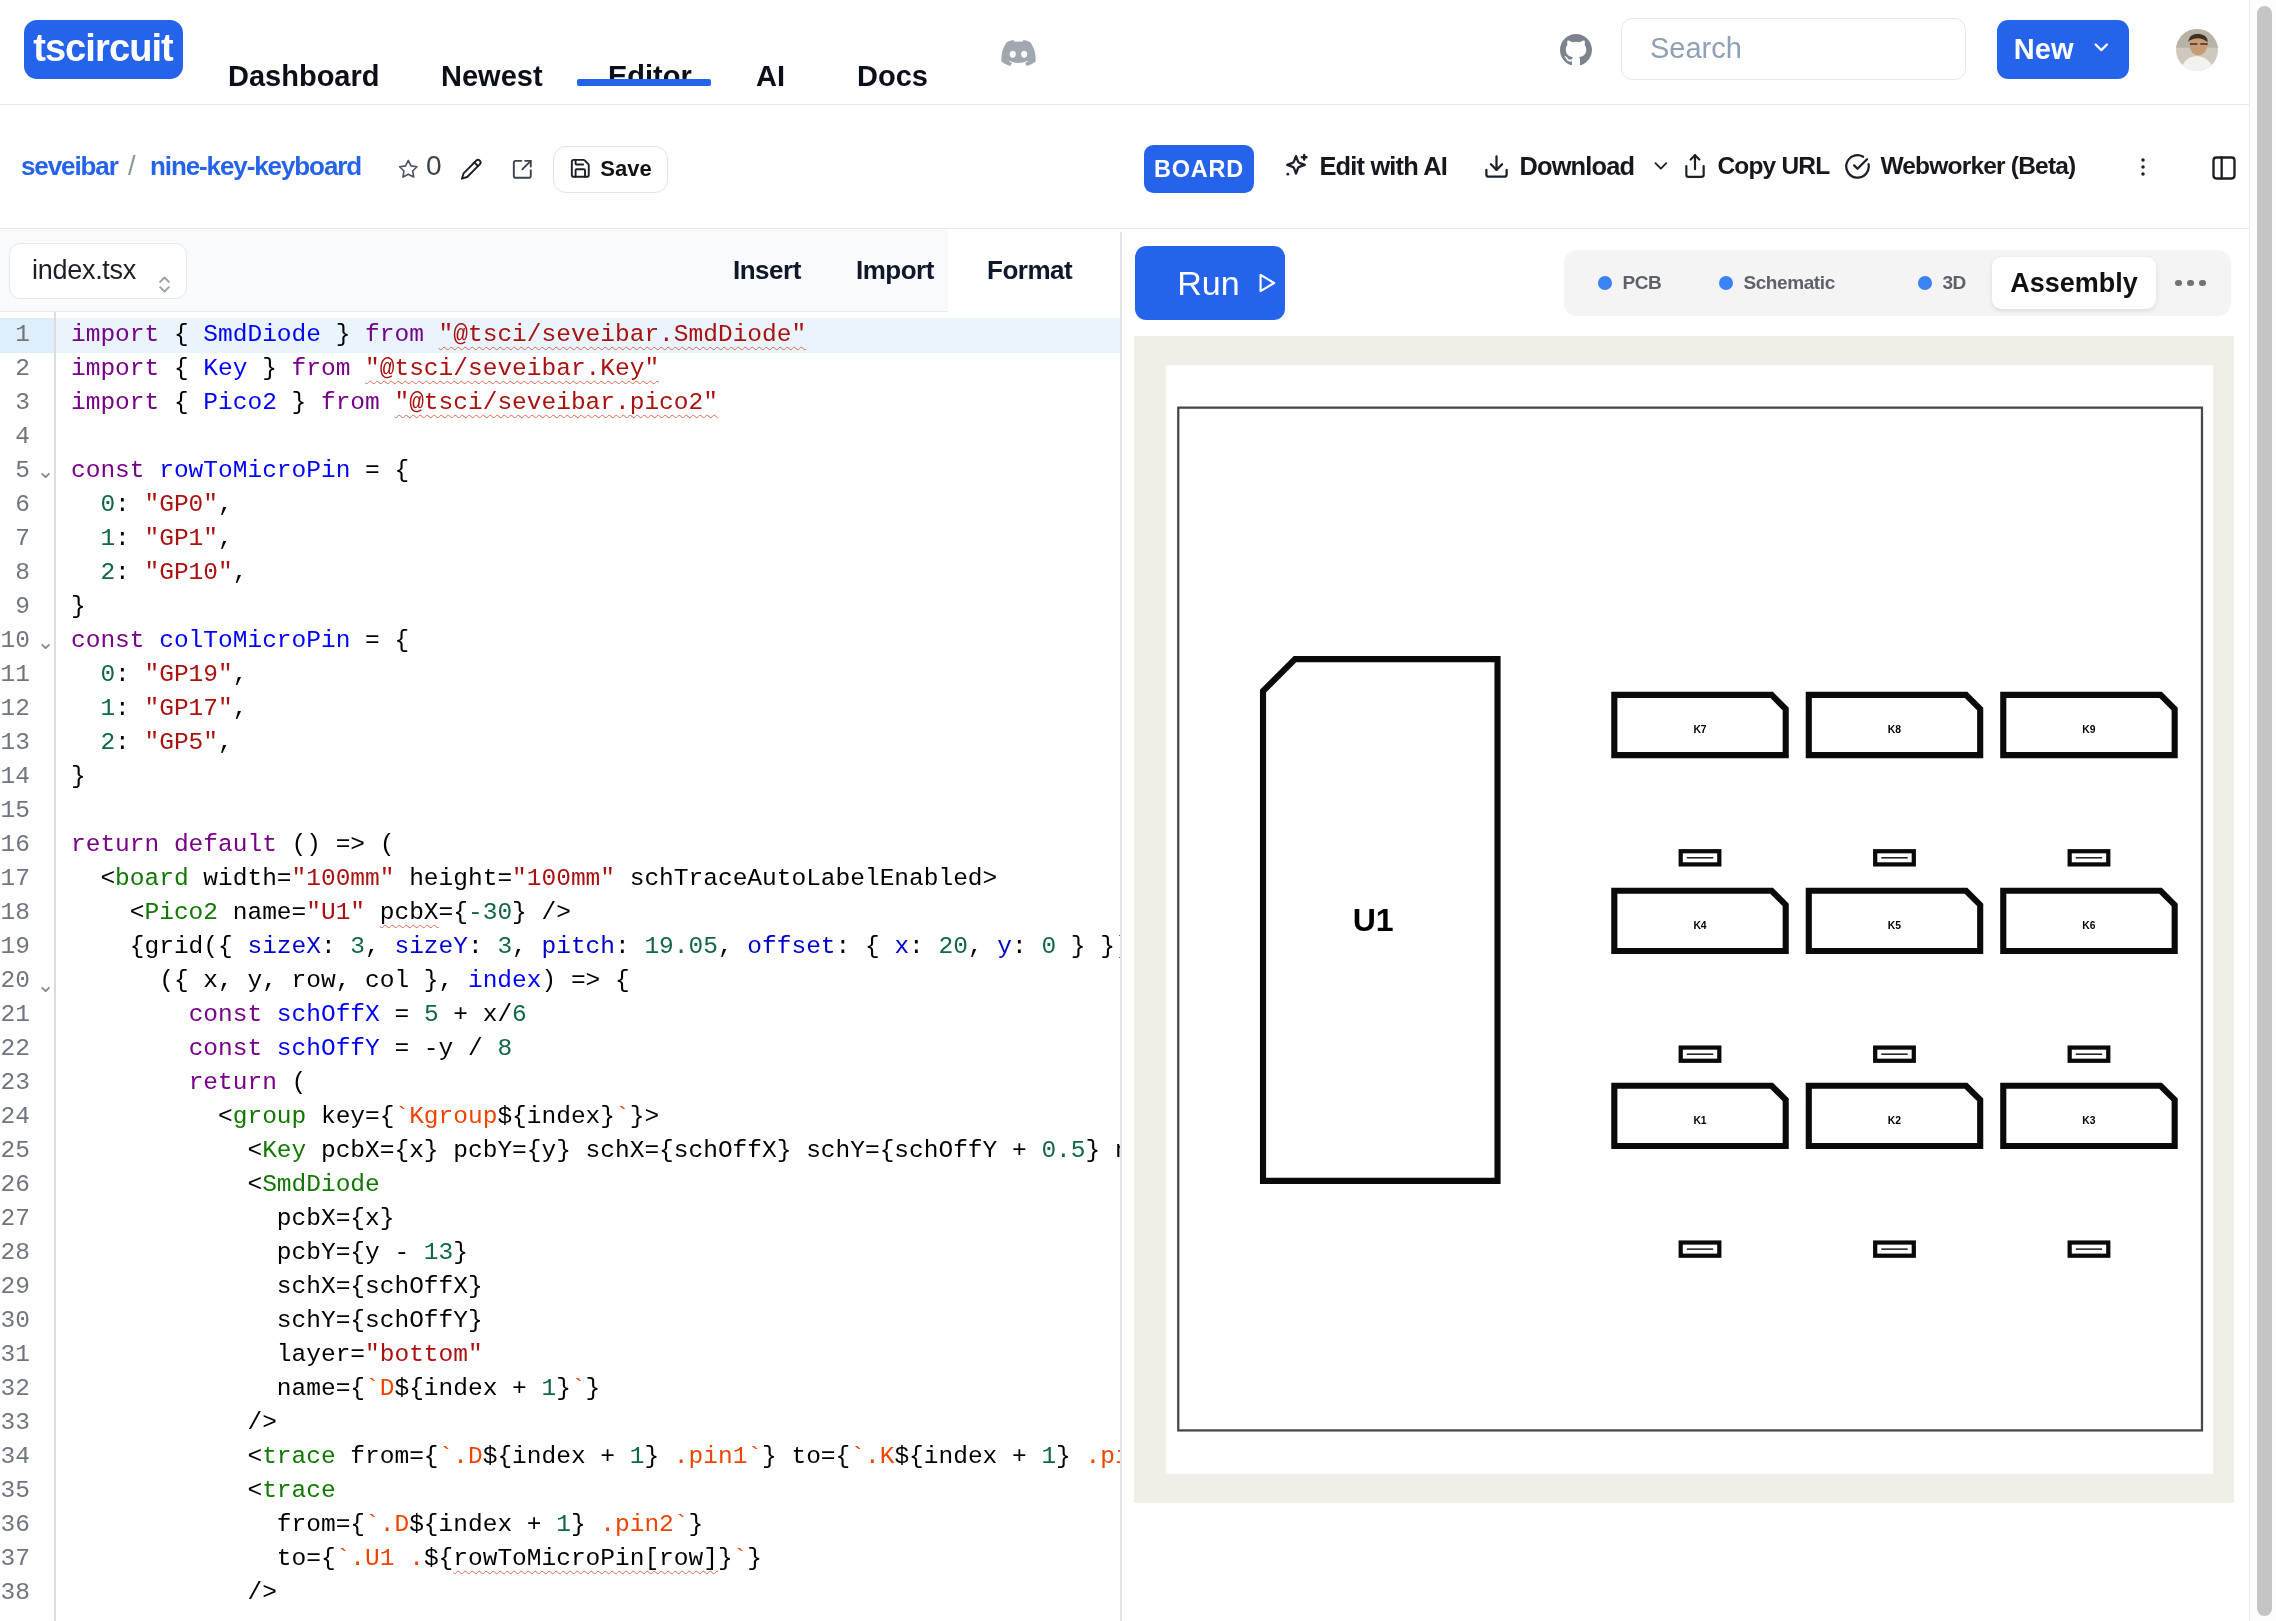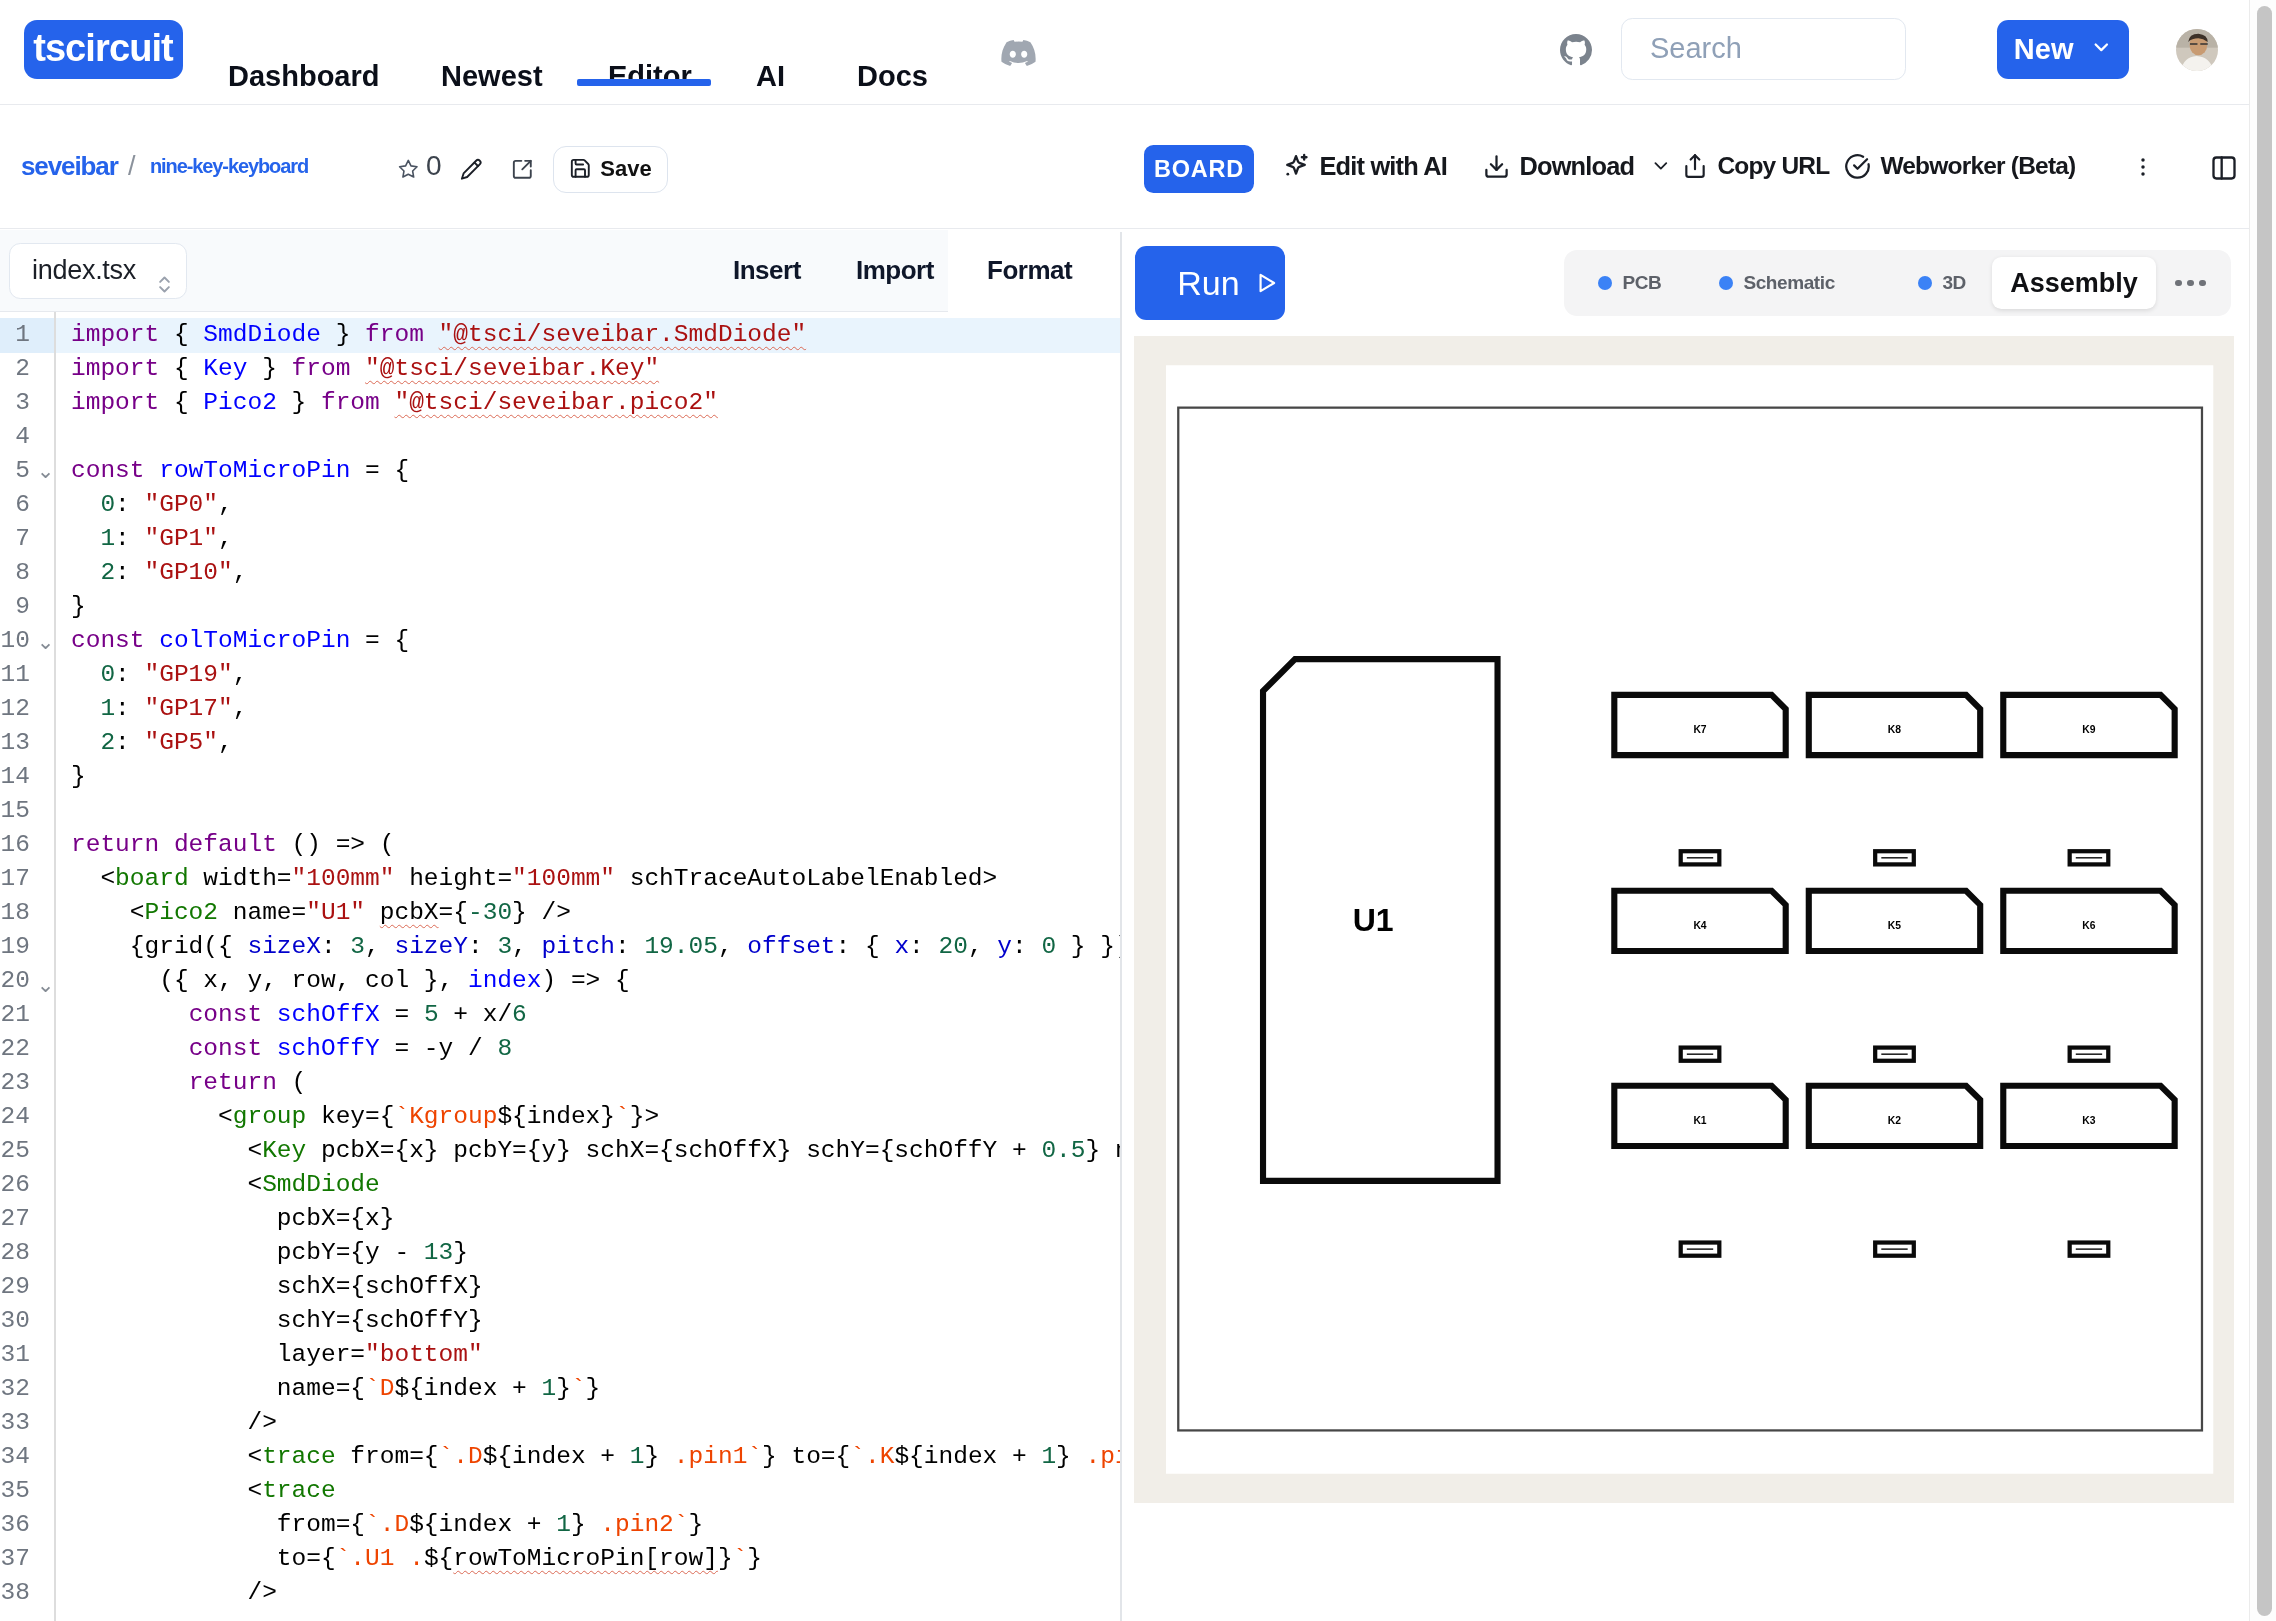--- a/index.html
+++ b/index.html
@@ -9,21 +9,21 @@
 
 #nav { position:absolute; left:0; top:0; width:2277px; height:105px; background:#fff;
   border-bottom:1.9px solid #e8eaee; }
 #logo { position:absolute; left:23.5px; top:20px; width:159px; height:59px; background:#2563eb;
   border-radius:13px; color:#fff; font-weight:700; font-size:38px; text-align:center;
   line-height:56px; letter-spacing:-0.9px; }
 .navlink { position:absolute; top:0; height:104px; line-height:104px; font-size:29px;
   font-weight:700; color:#0b0f19; white-space:nowrap;margin-top:24px; }
 #editor-underline { position:absolute; left:577px; top:79px; width:134px; height:6.6px;
   background:#2563eb; border-radius:1.9px; }
-#search { position:absolute; left:1621px; top:18px; width:285px; height:62px;
+#search { position:absolute; left:1621px; top:18px; width:345px; height:62px;
   border:1.9px solid #e2e8f0; border-radius:11.3px; background:#fff; font-size:29px;
   color:#8fa0b7; line-height:58px; padding-left:28px; }
 #newbtn { position:absolute; left:1997px; top:20px; width:132px; height:59px; background:#2563eb;
   border-radius:11.3px; color:#fff; font-size:29px; font-weight:700; text-align:center;
   line-height:59px; }
 #avatar { position:absolute; left:2176px; top:29px; width:42px; height:42px; border-radius:50%;
   overflow:hidden; }
 
 #row2 { position:absolute; left:0; top:105px; width:2277px; height:124px; background:#fff;
   border-bottom:1.9px solid #e8eaee; }
@@ -103,21 +103,21 @@
         <rect x="0" y="0" width="45" height="20" fill="#b9b2a6"></rect>
         <path d="M5 45 Q8 30 22 29 Q37 30 40 45 Z" fill="#f4f2ee"></path>
         <ellipse cx="24" cy="17" rx="9.5" ry="11" fill="#c89b72"></ellipse>
         <path d="M13 14 Q14 5 24 5 Q34 6 34 14 Q29 10 24 10 Q17 10 13 14 Z" fill="#3d3128"></path>
         <path d="M15 16 h8 M26 16 h8" stroke="#333" stroke-width="1.5"></path>
       </svg></div>
 </div>
 <div id="row2">
 <div class="r2t" style="left:21px;font-size:26px;font-weight:700;color:#2563eb;letter-spacing:-1.1px">seveibar</div>
 <div class="r2t" style="left:128px;font-size:27px;color:#8b929c">/</div>
-<div class="r2t" style="left:150px;font-size:20px;font-weight:700;color:#2563eb;letter-spacing:-1.1px">nine-key-keyboard</div>
+<div class="r2t" style="left:150px;font-size:26px;font-weight:700;color:#2563eb;letter-spacing:-1.1px">nine-key-keyboard</div>
 <div class="abs" style="left:397px;top:53px"><svg width="22.6" height="22.6" viewBox="0 0 24 24" style="">
         <path d="M12 2.6l2.85 5.8 6.4.93-4.63 4.51 1.1 6.37L12 17.2l-5.72 3.01 1.1-6.37-4.63-4.51 6.4-.93z" fill="none" stroke="#4a5361" stroke-width="1.7" stroke-linejoin="round"></path>
       </svg></div>
 <div class="r2t" style="left:426px;font-size:28px;color:#3c434d">0</div>
 <div class="abs" style="left:460px;top:53px"><svg width="22.6" height="22.6" viewBox="0 0 24 24" style="">
         <path d="M17.1 2.9a2.6 2.6 0 1 1 3.9 3.9L7.6 20.2 2 22l1.8-5.6z" fill="none" stroke="#1b1f27" stroke-width="2" stroke-linecap="round" stroke-linejoin="round"></path>
         <path d="M15.5 5 19 8.5" fill="none" stroke="#1b1f27" stroke-width="2" stroke-linecap="round" stroke-linejoin="round"></path>
       </svg></div>
 <div class="abs" style="left:511px;top:53px"><svg width="22.6" height="22.6" viewBox="0 0 24 24" style="">
         <path d="M21 13v6a2 2 0 0 1-2 2H5a2 2 0 0 1-2-2V5a2 2 0 0 1 2-2h6" fill="none" stroke="#3c434d" stroke-width="2" stroke-linecap="round" stroke-linejoin="round"></path>

